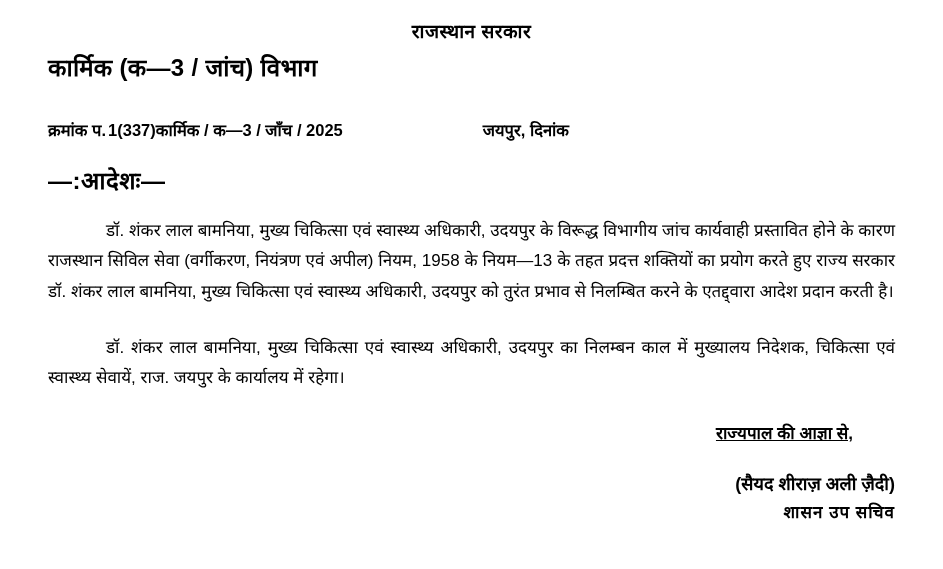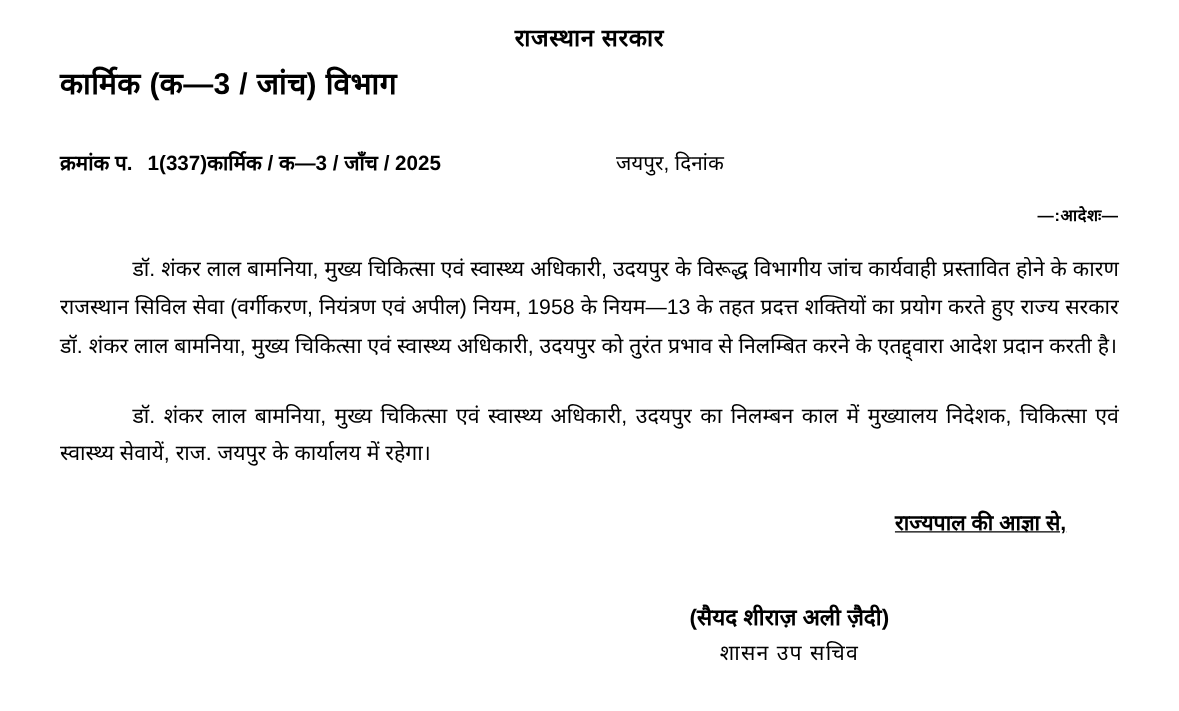--- a/index.html
+++ b/index.html
@@ -38,30 +38,30 @@
   }
   .ref-row {
     display: flex;
     justify-content: flex-start;
     align-items: baseline;
     margin-top: 34px;
     font-size: 16.5px;
     font-weight: 700;
   }
   .ref-no {
-    margin-left: 12px;
+    margin-left: 2px;
   }
   .place-date {
     margin-left: 140px;
     font-size: 16.5px;
-    font-weight: 400;
+    font-weight: 700;
   }
   .order-title {
-    text-align: right;
-    font-size: 13px;
+    text-align: left;
+    font-size: 24px;
     font-weight: 700;
     margin-top: 22px;
     letter-spacing: 0.5px;
   }
   .para {
     font-size: 17px;
     font-weight: 400;
     line-height: 1.78;
     text-align: justify;
     text-justify: inter-word;
@@ -73,32 +73,32 @@
   }
   .by-order {
     text-align: right;
     font-size: 17px;
     font-weight: 700;
     margin-top: 28px;
     padding-right: 42px;
     text-decoration: underline;
   }
   .sign-block {
-    text-align: center;
-    margin-top: 52px;
+    text-align: right;
+    margin-top: 27px;
     margin-left: 320px;
   }
   .sign-name {
     font-size: 18px;
     font-weight: 700;
     line-height: 1.5;
   }
   .sign-desig {
     font-size: 17px;
-    font-weight: 400;
+    font-weight: 700;
     margin-top: 2px;
     letter-spacing: 1px;
   }
 </style>
 </head>
 <body>
 
 <div class="page">
 
   <div class="gov-line">राजस्थान सरकार</div>

